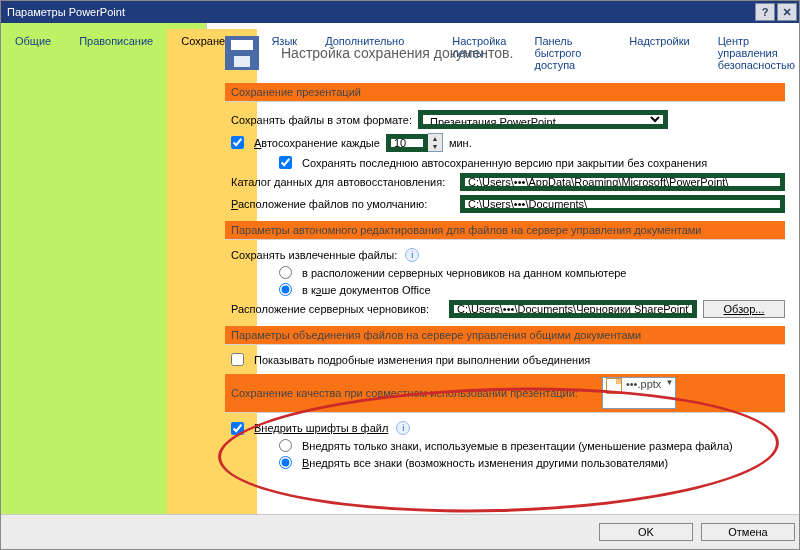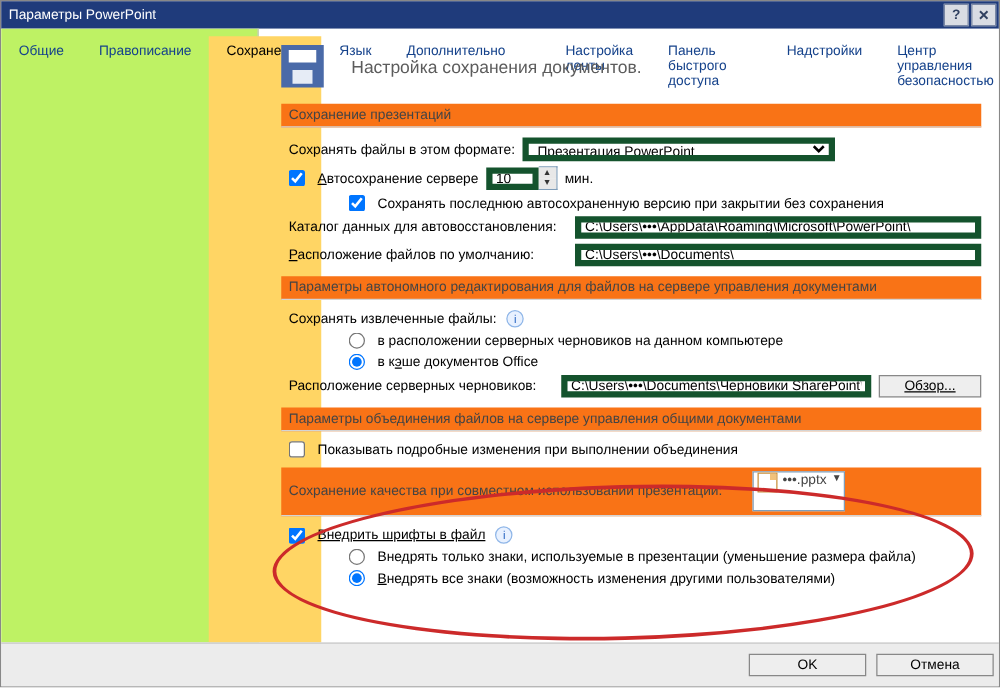--- a/index.html
+++ b/index.html
@@ -78,21 +78,21 @@
 
       <div class="row indent">
         <label><span>Сохранять файлы в этом формате:</span></label>
         <select style="width:250px">
           <option>Презентация PowerPoint</option>
         </select>
       </div>
 
       <div class="row indent">
         <input type="checkbox" checked="" style="">
-        <label><u>А</u><span>втосохранение сервере</span></label>
+        <label><u>А</u><span>втосохранение каждые</span></label>
         <span class="spin">
           <input type="text" value="10" style="">
           <span class="arrows">
               <span>▲</span>
               <span>▼</span>
             </span>
         </span>
         <span>мин.</span>
       </div>
 

